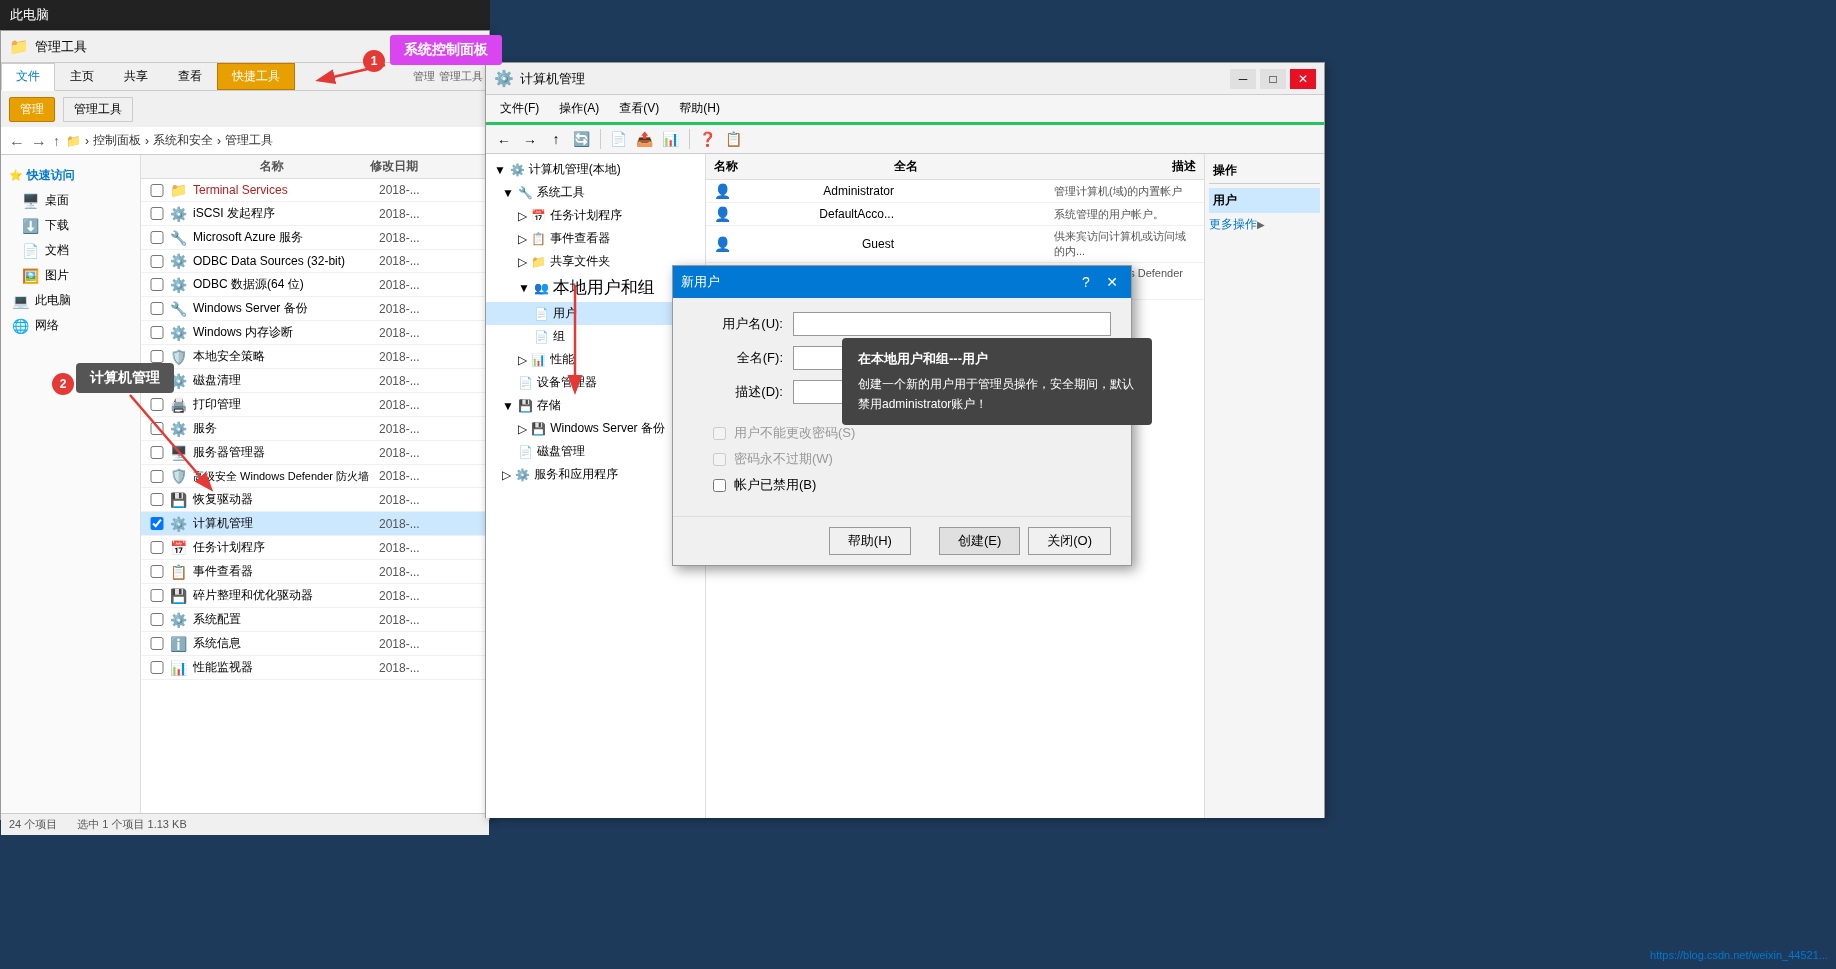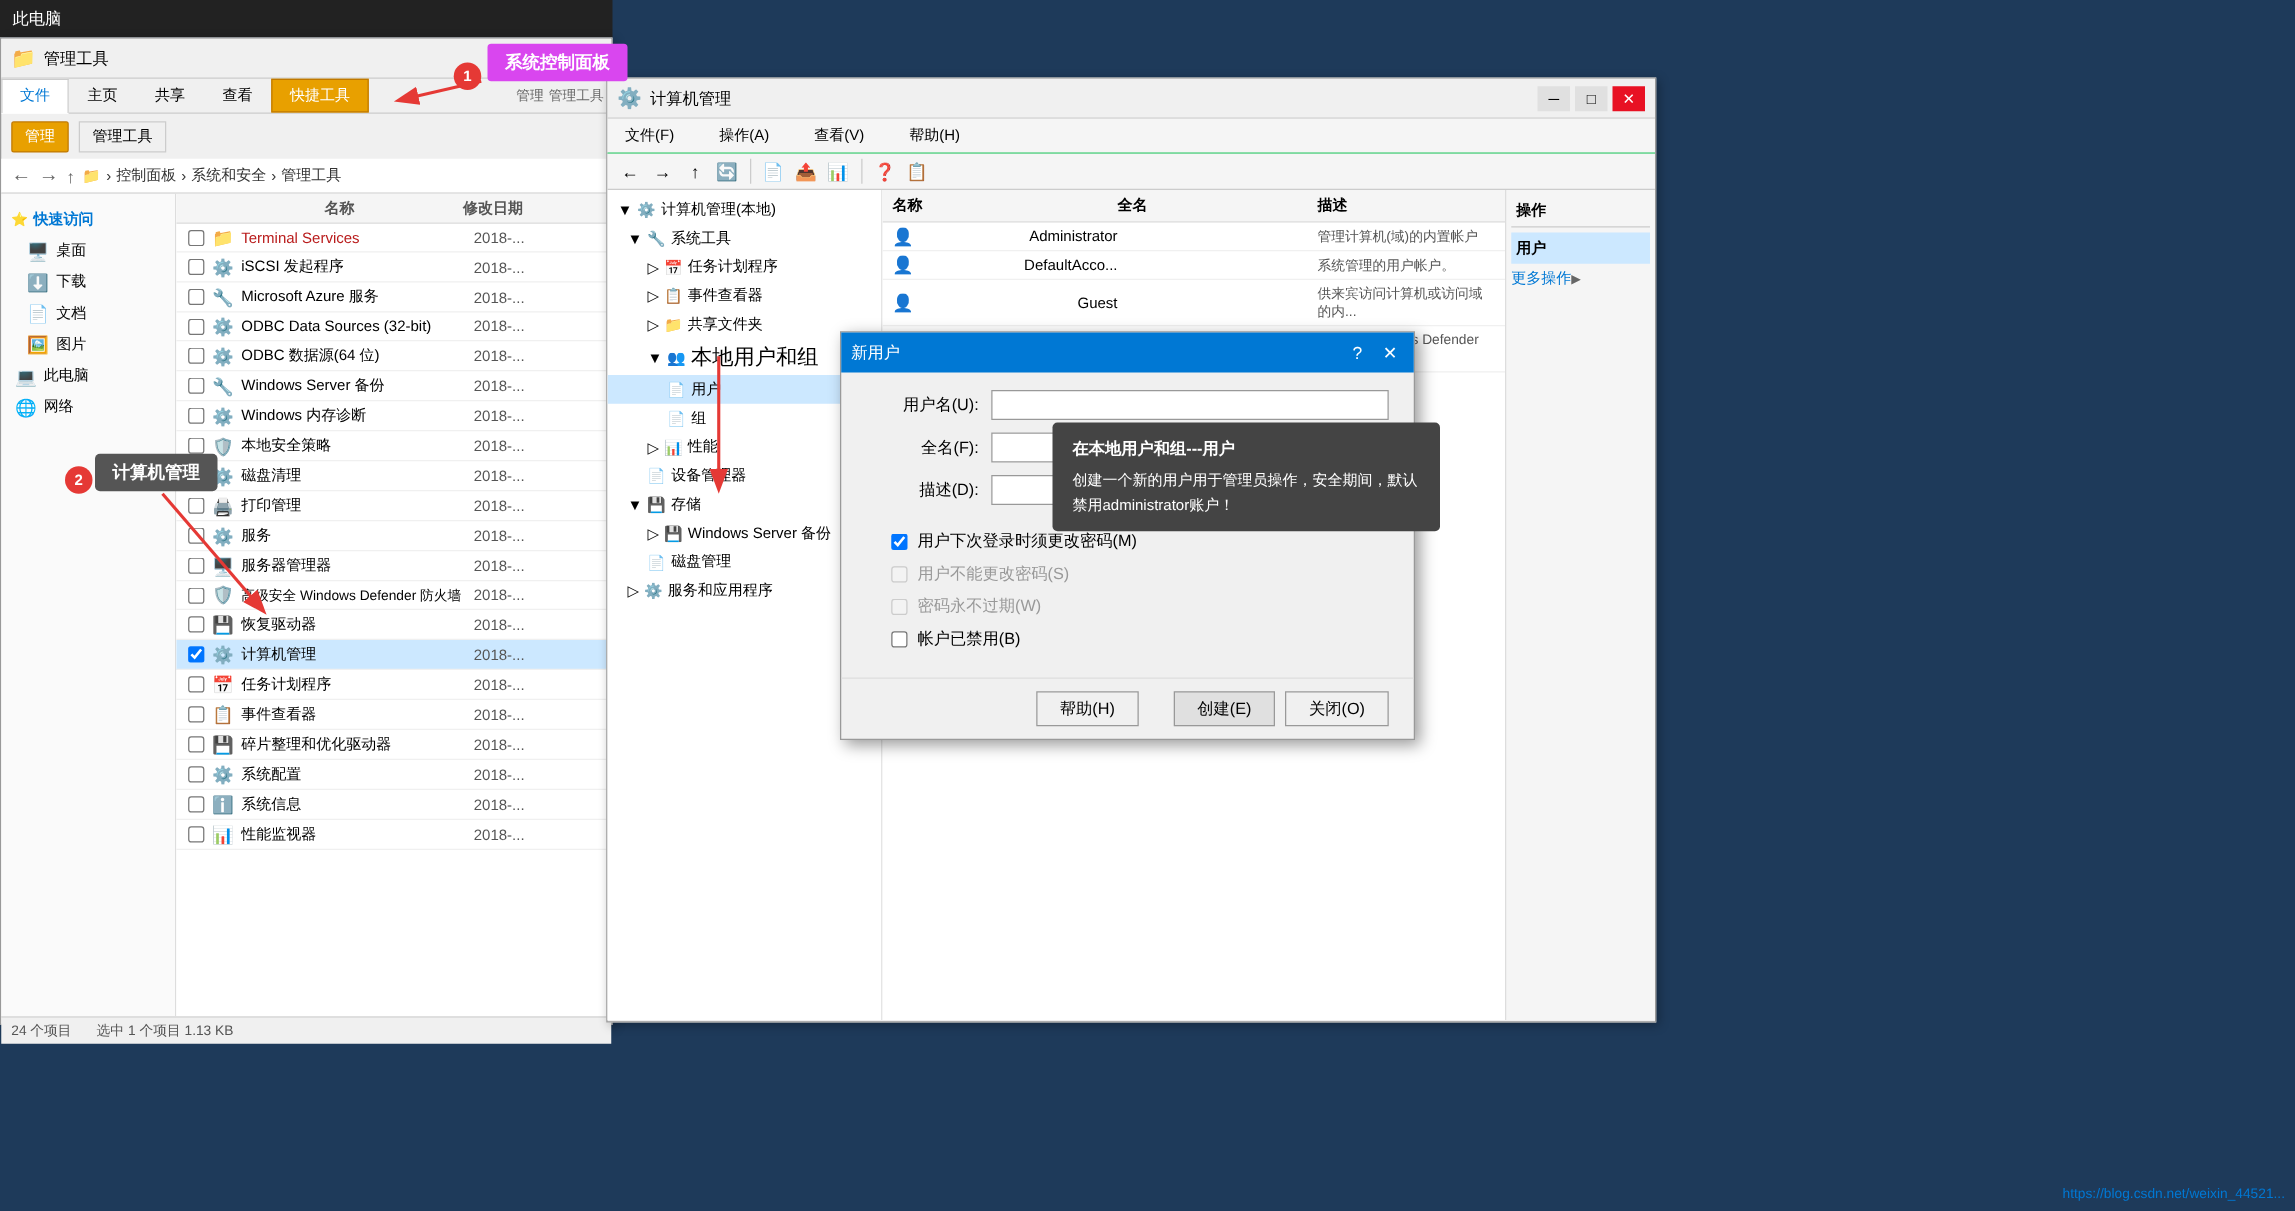--- a/index.html
+++ b/index.html
@@ -54,21 +54,21 @@
     .mgmt-tree { width: 220px; background: white; border-right: 1px solid #ddd; overflow-y: auto; padding: 4px 0; }
     .tree-item { padding: 3px 8px; font-size: 12px; cursor: pointer; display: flex; align-items: center; gap: 4px; }
     .tree-item.selected { background: #cce8ff; }
     .tree-indent { padding-left: 16px; }
     .tree-indent2 { padding-left: 32px; }
     .tree-indent3 { padding-left: 48px; }
     .mgmt-main { flex: 1; background: white; overflow-y: auto; }
     .mgmt-table-header { display: flex; padding: 4px 8px; border-bottom: 1px solid #ddd; background: #f5f5f5; font-size: 12px; font-weight: bold; }
     .mgmt-table-header span:nth-child(1) { width: 180px; }
     .mgmt-table-header span:nth-child(2) { width: 160px; }
-    .mgmt-table-header span:nth-child(3) { flex: 1; }
+    .mgmt-table-header span:nth-child(3) { flex: 1; text-align: right; }
     .mgmt-row { display: flex; align-items: center; padding: 3px 8px; font-size: 12px; border-bottom: 1px solid #f0f0f0; }
     .mgmt-row span:nth-child(1) { width: 180px; display: flex; align-items: center; gap: 6px; }
     .mgmt-row span:nth-child(2) { width: 160px; }
     .mgmt-row span:nth-child(3) { flex: 1; font-size: 11px; color: #555; }
     .mgmt-sidebar-right { width: 120px; background: #f5f5f5; border-left: 1px solid #ddd; padding: 4px; }
     .mgmt-sidebar-title { font-size: 12px; font-weight: bold; padding: 4px; border-bottom: 1px solid #ccc; margin-bottom: 4px; }
 
     
     .dialog { position: absolute; top: 265px; left: 672px; width: 460px; background: #f0f0f0; border: 1px solid #999; box-shadow: 4px 4px 12px rgba(0,0,0,0.4); z-index: 150; }
     .dialog-titlebar { height: 32px; background: #0078d4; display: flex; align-items: center; justify-content: space-between; padding: 0 8px; color: white; }
@@ -83,21 +83,21 @@
     .checkbox-row input { width: 13px; height: 13px; }
     .dialog-footer { display: flex; justify-content: flex-end; gap: 8px; padding: 10px 20px; border-top: 1px solid #ddd; }
     .dialog-footer-btn { padding: 4px 18px; border: 1px solid #999; background: #f0f0f0; font-size: 13px; cursor: pointer; }
 
     
     .overlay-svg { position: absolute; top: 0; left: 0; width: 1836px; height: 969px; pointer-events: none; z-index: 90; }
 
     .mgmt-toolbar { display: flex; align-items: center; padding: 3px 6px; border-bottom: 1px solid #ccc; gap: 2px; background: #f5f5f5; }
     .mgmt-toolbar-btn { width: 24px; height: 22px; border: 1px solid transparent; background: transparent; cursor: pointer; display: flex; align-items: center; justify-content: center; font-size: 14px; }
 
-    .menu-bar { display: flex; gap: 16px; padding: 2px 4px; border-bottom: 1px solid #22c55e; background: #f5f5f5; text-align: center; }
+    .menu-bar { display: flex; gap: 0; padding: 2px 4px; border-bottom: 3px solid #22c55e; background: #f5f5f5; text-align: center; }
     .menu-item { padding: 3px 10px; font-size: 12px; cursor: pointer; }
 
     .watermark { position: absolute; bottom: 8px; right: 8px; font-size: 11px; color: #0078d4; z-index: 500; }
   </style>
 </head>
 <body>
 
 <div style="position:absolute;top:0;left:0;width:1836px;height:969px;background:#1e3a5a;"></div>
 
 <div style="position:absolute;top:0;left:0;width:490px;height:30px;background:#222;display:flex;align-items:center;padding:0 10px;gap:8px;">
@@ -486,24 +486,20 @@
     <div class="form-row">
       <span class="form-label">全名(F):</span>
       <input type="text" class="form-input" value="" style="">
     </div>
     <div class="form-row">
       <span class="form-label">描述(D):</span>
       <input type="text" class="form-input" value="" style="">
     </div>
     <div style="height:10px;"></div>
     <div class="checkbox-row">
-      <input type="checkbox" checked="" style="">
-      <span>用户下次登录时须更改密码(M)</span>
-    </div>
-    <div class="checkbox-row">
       <input type="checkbox" disabled="" style="">
       <span style="color:#999;">用户不能更改密码(S)</span>
     </div>
     <div class="checkbox-row">
       <input type="checkbox" disabled="" style="">
       <span style="color:#999;">密码永不过期(W)</span>
     </div>
     <div class="checkbox-row">
       <input type="checkbox" style="">
       <span>帐户已禁用(B)</span>

